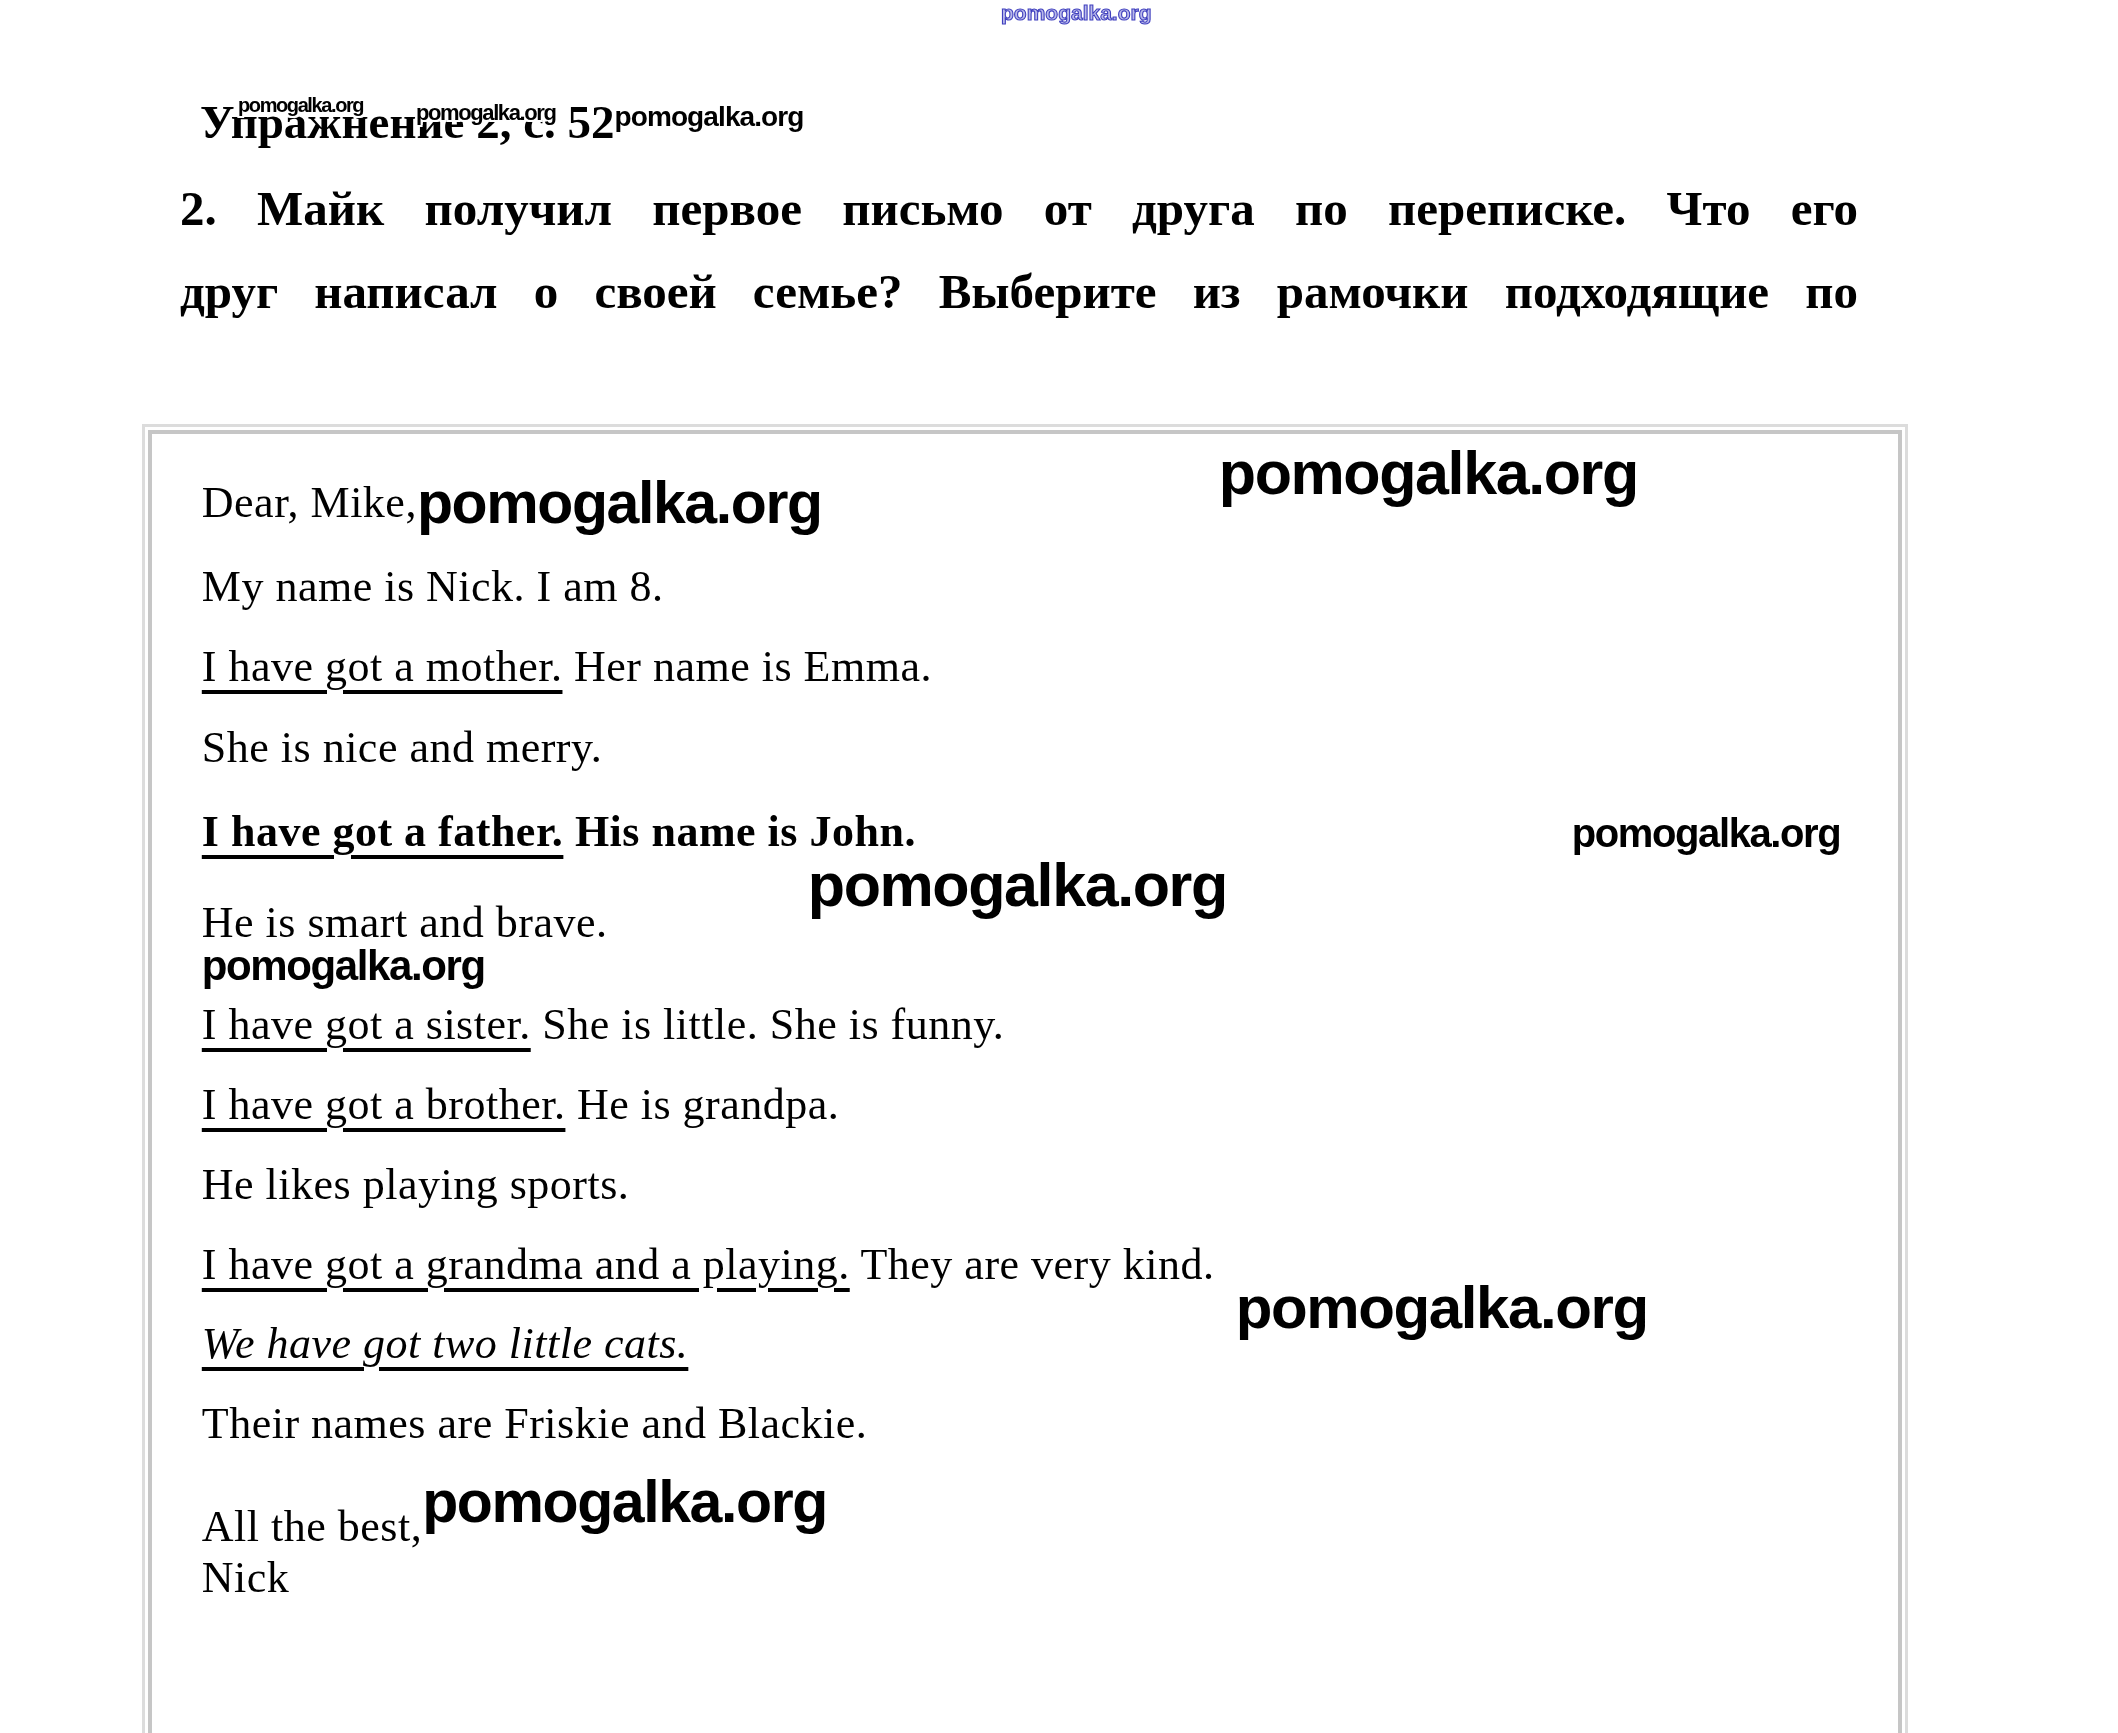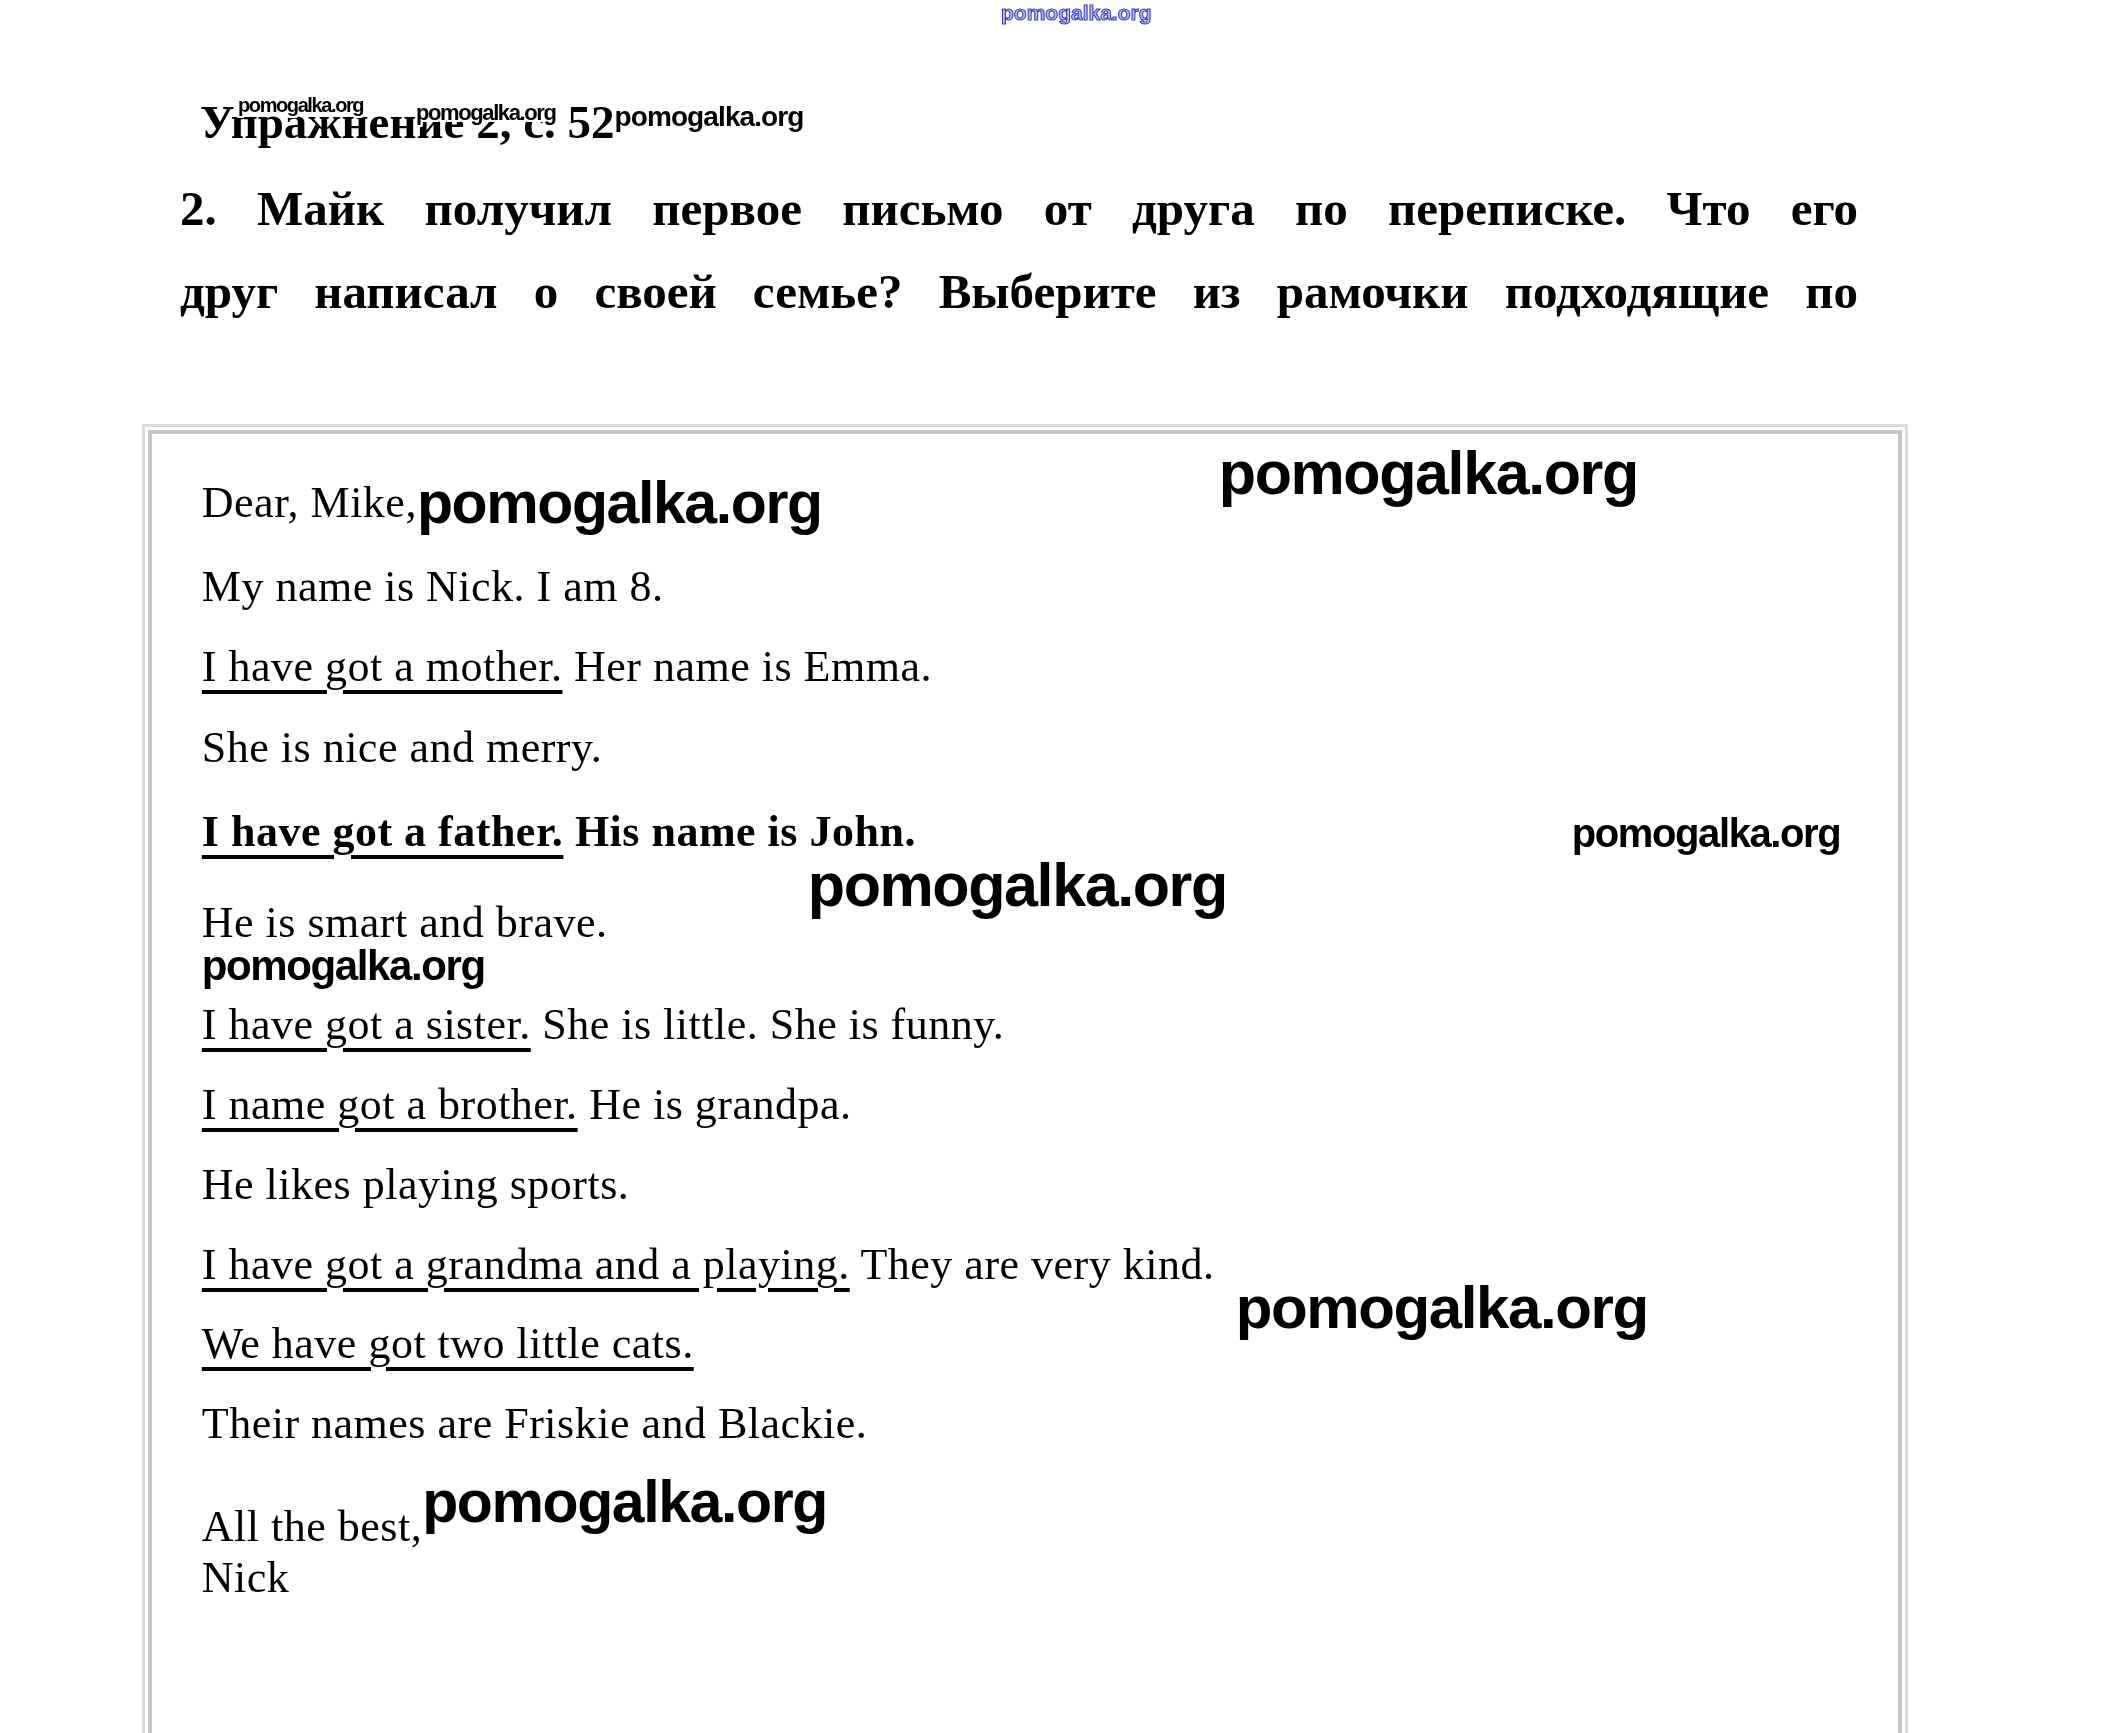--- a/index.html
+++ b/index.html
@@ -104,27 +104,27 @@
     <div class="lline" style="top:287px;"><span>She is nice and merry.</span></div>
 
     <div class="lline" style="top:371px;font-weight:bold;"><span class="ul">I have got a father.</span><span> His name is John.</span></div>
 
     <div class="lline" style="top:462px;"><span>He is smart and brave.</span></div>
 
     <div class="wm wm-abs" style="left:50px; top:511px; font-size:42px;">pomogalka.org</div>
 
     <div class="lline" style="top:564px;"><span class="ul">I have got a sister.</span><span> She is little. She is funny.</span></div>
 
-    <div class="lline" style="top:644px;"><span class="ul">I name got a brother.</span><span> He is grandpa.</span></div>
+    <div class="lline" style="top:644px;"><span class="ul">I have got a brother.</span><span> He is grandpa.</span></div>
 
     <div class="lline" style="top:724px;"><span>He likes playing sports.</span></div>
 
     <div class="lline" style="top:804px;"><span class="ul">I have got a grandma and a playing.</span><span> They are very kind.</span></div>
 
-    <div class="lline" style="top:883px;"><span class="ul">We have got two little cats.</span><span></span></div>
+    <div class="lline" style="top:883px;font-style:italic;"><span class="ul">We have got two little cats.</span><span></span></div>
 
     <div class="lline" style="top:963px;"><span>Their names are Friskie and Blackie.</span></div>
 
     <div class="lline" style="top:1039px;"><span>All the best,</span><span class="wm wm-inline-raised">pomogalka.org</span></div>
 
     <div class="lline" style="top:1117px;"><span>Nick</span></div>
 
     <div class="wm wm-abs" style="left:1067px; top:9.5px;  font-size:61px;">pomogalka.org</div>
     <div class="wm wm-abs" style="left:1420px; top:379px; font-size:40px;">pomogalka.org</div>
     <div class="wm wm-abs" style="left:656px;  top:421px; font-size:61px;">pomogalka.org</div>

